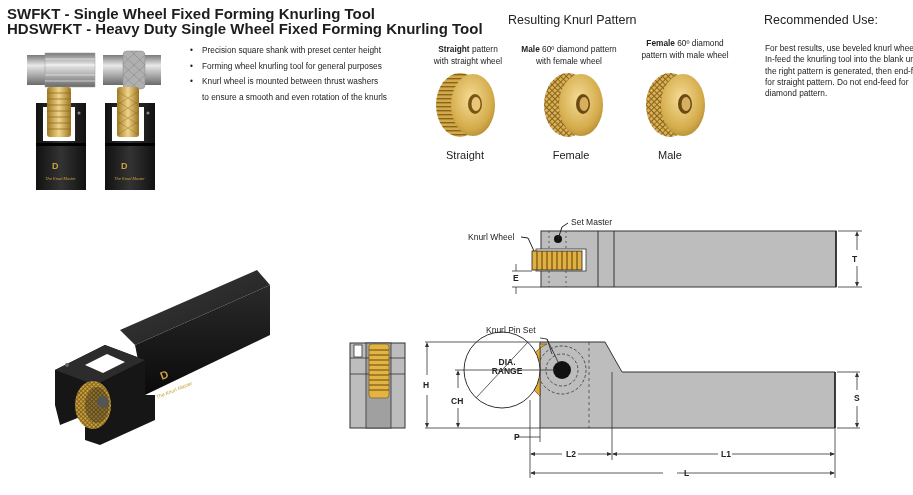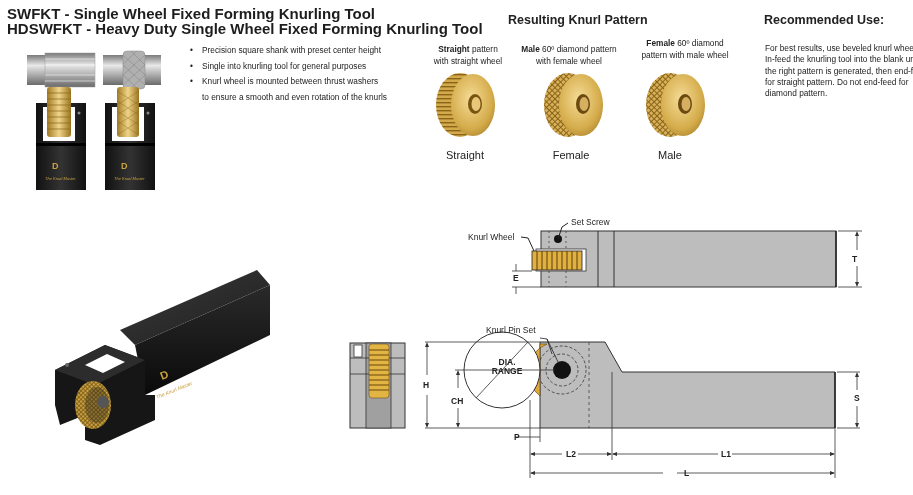--- a/index.html
+++ b/index.html
@@ -4,21 +4,21 @@
   <style>
     * { box-sizing: border-box; margin: 0; padding: 0; }
     html, body { width: 913px; height: 495px; background: #ffffff; overflow: hidden; }
     body { position: relative; font-family: "Liberation Sans", sans-serif; color: #222; }
     .abs { position: absolute; }
     .title { left: 7px; top: 6px; font-weight: bold; font-size: 15px; line-height: 15px; color: #1d1d1d; }
     .bullets { left: 188px; top: 43px; font-size: 8.3px; line-height: 15.5px; color: #222; list-style: none; }
     .bullets li { position: relative; padding-left: 14px; }
     .bullets li::before { content: "•"; position: absolute; left: 2px; top: 0; }
     .bullets .cont { padding-left: 14px; }
-    .sec-head { font-weight: bold; font-size: 12.5px; color: #222; }
+    .sec-head { font-weight: normal; font-size: 12.5px; color: #222; }
     .pat-cap { font-size: 8.3px; line-height: 12px; text-align: center; color: #222; width: 110px; }
     .pat-cap b { font-weight: bold; }
     .pat-name { font-size: 11px; text-align: center; width: 80px; color: #222; }
     .rec-body { left: 746px; top: 43px; width: 165px; font-size: 8.3px; line-height: 11.3px; color: #222; margin-left: 19px; }
     .dim-label { font-size: 8.5px; font-weight: bold; color: #222; }
     .callout { font-size: 8.5px; color: #222; }
     svg text { font-family: "Liberation Sans", sans-serif; }
   </style>
 </head>
 <body>
@@ -101,21 +101,21 @@
     </g>
     <circle cx="45" cy="68" r="1.5" fill="#888"></circle>
     <rect x="2" y="98" width="50" height="3" fill="#000"></rect>
     <text x="18" y="124" font-size="9" fill="#c9a23f" font-weight="bold">D</text>
     <text x="11" y="135" font-size="4" fill="#c9a23f" font-style="italic">The Knurl Master</text>
   </g>
 </svg>
 
 <ul class="abs bullets">
   <li>Precision square shank with preset center height</li>
-  <li>Single into knurling tool for general purposes</li>
+  <li>Forming wheel knurling tool for general purposes</li>
   <li>Knurl wheel is mounted between thrust washers</li>
   <div class="cont">to ensure a smooth and even rotation of the knurls</div>
 </ul>
 
 <div class="abs sec-head" style="left:508px; top:13px;">Resulting Knurl Pattern</div>
 
 <div class="abs pat-cap" style="left:413px; top:43px;">
   <b>Straight</b><span> pattern</span><br>
   <span>with straight wheel</span>
 </div>
@@ -240,21 +240,21 @@
   <line x1="397" y1="23" x2="397" y2="40" stroke="#333" stroke-width="0.8"></line>
   <line x1="397" y1="56" x2="397" y2="75" stroke="#333" stroke-width="0.8"></line>
   <polygon points="397,21 395,26 399,26" fill="#333"></polygon>
     <polygon points="397,77 395,72 399,72" fill="#333"></polygon>
 
   <line x1="52" y1="61" x2="72" y2="61" stroke="#333" stroke-width="0.8"></line>
   <line x1="52" y1="77" x2="81" y2="77" stroke="#333" stroke-width="0.8"></line>
   <line x1="56" y1="54" x2="56" y2="61" stroke="#333" stroke-width="0.8"></line>
   <line x1="56" y1="77" x2="56" y2="84" stroke="#333" stroke-width="0.8"></line>
 </svg>
-<div class="abs callout" style="left:571px; top:217px;">Set Screw</div>
+<div class="abs callout" style="left:571px; top:217px;">Set Master</div>
 <div class="abs callout" style="left:468px; top:232px;">Knurl Wheel</div>
 <div class="abs dim-label" style="left:852px; top:254px;">T</div>
 <div class="abs dim-label" style="left:513px; top:273px;">E</div>
 
 <svg class="abs" style="left:340px; top:320px;" width="560" height="160">
 
   <g>
     <rect x="10" y="23" width="55" height="85" fill="#bdbdbd" stroke="#333" stroke-width="1"></rect>
     <rect x="26" y="23" width="25" height="85" fill="#a0a0a0" stroke="#333" stroke-width="0.8"></rect>
     <line x1="10" y1="38" x2="65" y2="38" stroke="#333" stroke-width="0.8"></line>

